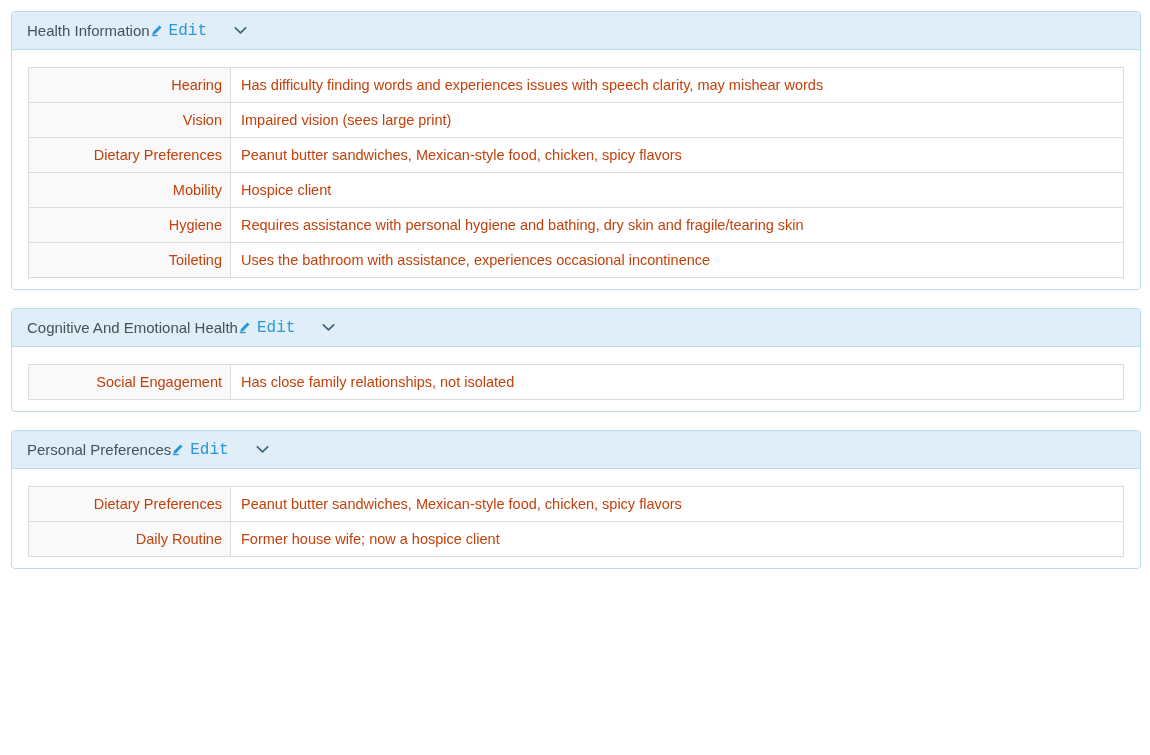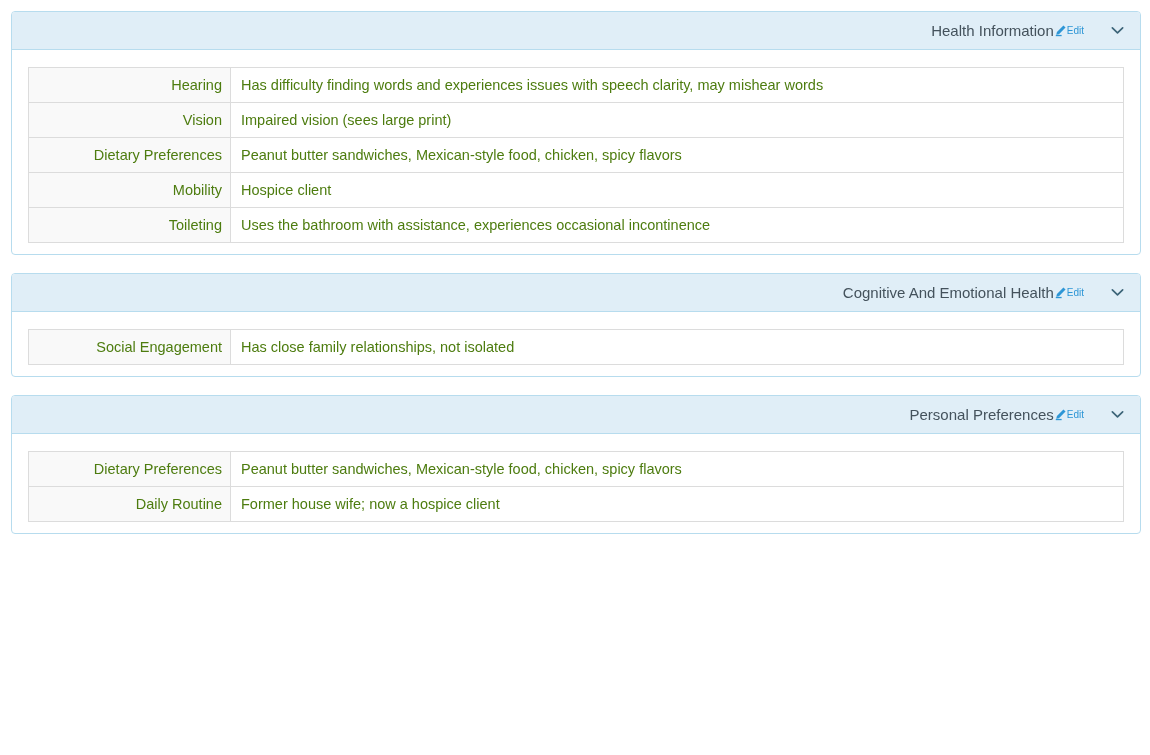--- a/index.html
+++ b/index.html
@@ -16,45 +16,45 @@
   }
   .card {
     border: 1px solid #b7dcee;
     border-radius: 4px;
     background: #ffffff;
     margin-bottom: 18px;
   }
   .card-header {
     display: flex;
     align-items: center;
-    justify-content: flex-end;
+    justify-content: flex-start;
     background: #e0eef7;
     border-bottom: 1px solid #b7dcee;
     border-radius: 3px 3px 0 0;
     padding: 9px 15px;
     min-height: 38px;
   }
   .card-title {
     font-size: 15px;
     color: #44525c;
   }
   .header-actions {
     display: flex;
     align-items: center;
     gap: 26px;
   }
   .edit-btn {
     display: inline-flex;
     align-items: center;
-    gap: 0;
+    gap: 6px;
     background: none;
     border: none;
     cursor: pointer;
-    font-family: Liberation Sans, sans-serif;
-    font-size: 10px;
+    font-family: Liberation Mono, monospace;
+    font-size: 16px;
     color: #2d96d6;
     padding: 0;
   }
   .edit-btn svg { display: block; }
   .chevron-btn {
     background: none;
     border: none;
     cursor: pointer;
     padding: 0;
     display: inline-flex;
@@ -65,21 +65,21 @@
   }
   table.info-table {
     width: 100%;
     border-collapse: collapse;
     font-size: 14.5px;
   }
   table.info-table td {
     border: 1px solid #dcdcdc;
     height: 35px;
     vertical-align: middle;
-    color: #4d7c0f;
+    color: #c2410c;
     margin-left: 29px;
   }
   td.label-cell {
     width: 202px;
     text-align: right;
     background: #f9f9f9;
     padding: 6px 8px 6px 6px;
     white-space: nowrap;
   }
   td.value-cell {
@@ -125,20 +125,24 @@
           </tr>
           <tr>
             <td class="label-cell">Dietary Preferences</td>
             <td class="value-cell">Peanut butter sandwiches, Mexican-style food, chicken, spicy flavors</td>
           </tr>
           <tr>
             <td class="label-cell">Mobility</td>
             <td class="value-cell">Hospice client</td>
           </tr>
           <tr>
+            <td class="label-cell">Hygiene</td>
+            <td class="value-cell">Requires assistance with personal hygiene and bathing, dry skin and fragile/tearing skin</td>
+          </tr>
+          <tr>
             <td class="label-cell">Toileting</td>
             <td class="value-cell">Uses the bathroom with assistance, experiences occasional incontinence</td>
           </tr>
         </tbody>
       </table>
     </div>
   </section>
 
   <section class="card">
     <div class="card-header">

